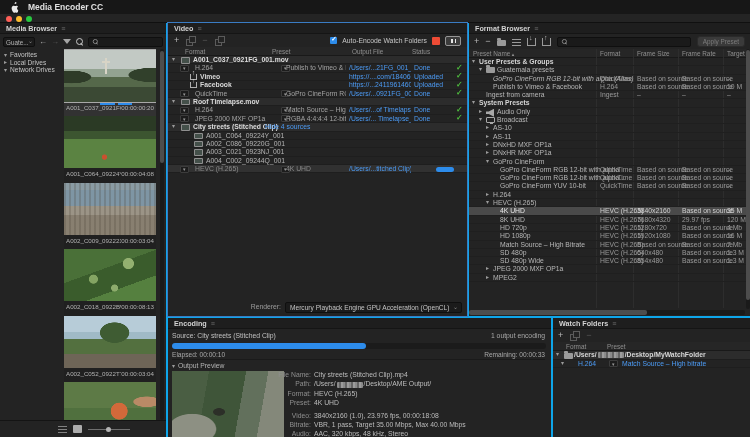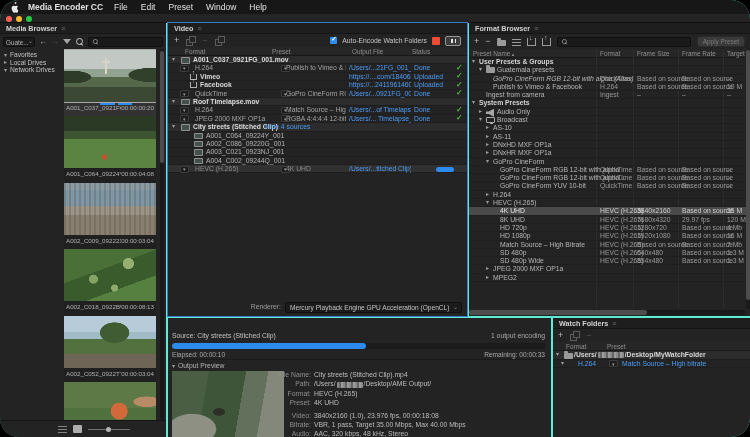--- a/index.html
+++ b/index.html
@@ -1,17 +1,17 @@
 <!DOCTYPE html>
 <html><head>
 <meta charset="utf-8">
 <style>
   html,body{margin:0;padding:0;background:#000;}
   *{box-sizing:border-box;font-family:"Liberation Sans",sans-serif;}
-  #screen{position:relative;width:750px;height:437px;background:#5eead4;overflow:hidden;border-radius:19px;}
+  #screen{position:relative;width:750px;height:437px;background:#0ea5e9;overflow:hidden;}
   .abs{position:absolute;}
 
   
   #menubar{position:absolute;left:0;top:0;width:750px;height:14px;background:#171717;color:#e4e4e4;
     display:flex;align-items:center;font-size:8.5px;}
   #menubar .apple{margin:0 9px 0 10px;display:flex;align-items:center;}
   #mb-menus{display:flex;gap:13px;margin-left:11px;}
   .menuitem{color:#e0e0e0;}
   .appname{font-weight:bold;}
   #mb-right{margin-left:auto;display:flex;align-items:center;gap:8px;padding-right:32px;}
@@ -248,27 +248,20 @@
 
 <div id="screen">
 
   <div id="menubar">
     <span class="apple">
       <svg width="9" height="11" viewBox="0 0 10 12">
           <path d="M7.5 1c-.6.7-1.5 1.2-2.3 1.1C5 1.3 5.6.4 6.3 0c.6.6 1.2 1 1.2 1zM8.8 11c-.5.8-1.1 1-1.9.7-.5-.2-1-.3-1.6 0-.9.4-1.4.2-2-.6C1.5 8.6 1.2 5.4 3 4.3c.8-.5 1.5-.4 2.1-.1.5.2.9.2 1.5 0 .9-.4 1.7-.2 2.3.6-1.6 1.2-1.3 3.4.3 4.2-.2.7-.4 1.2-.4 2z" fill="#e8e8e8"></path>
         </svg>
     </span>
     <span class="menuitem appname">Media Encoder CC</span>
-    <span id="mb-menus" style="display: flex; gap: 13px;">
-        <span class="menuitem">File</span>
-        <span class="menuitem">Edit</span>
-        <span class="menuitem">Preset</span>
-        <span class="menuitem">Window</span>
-        <span class="menuitem">Help</span>
-      </span>
   </div>
 
   <div id="titlebar">
     <span class="tl tl-close"></span>
     <span class="tl tl-min"></span>
     <span class="tl tl-max"></span>
   </div>
 
   <div id="p-media" class="panel">
     <div class="tabrow">
@@ -582,20 +575,24 @@
       </div>
     <div id="pb-hscroll">
         <span class="thumbbar"></span>
       </div>
     <div id="pb-vscroll">
         <span class="thumbbar"></span>
       </div>
   </div>
 
   <div id="p-encode" class="panel">
+    <div class="tabrow">
+      <span class="tabname">Encoding</span>
+      <span class="panelmenu">≡</span>
+    </div>
     <div class="enc-srcline">
       <span>Source: City streets (Stitched Clip)</span>
       <span class="enc-outputs">1 output encoding</span>
     </div>
     <div class="progtrack">
       <span class="progfill" id="enc-fill" style="width: 52%;"></span>
     </div>
     <div class="enc-timeline">
       <span>Elapsed: 00:00:10</span>
       <span class="enc-remaining">Remaining: 00:00:33</span>

